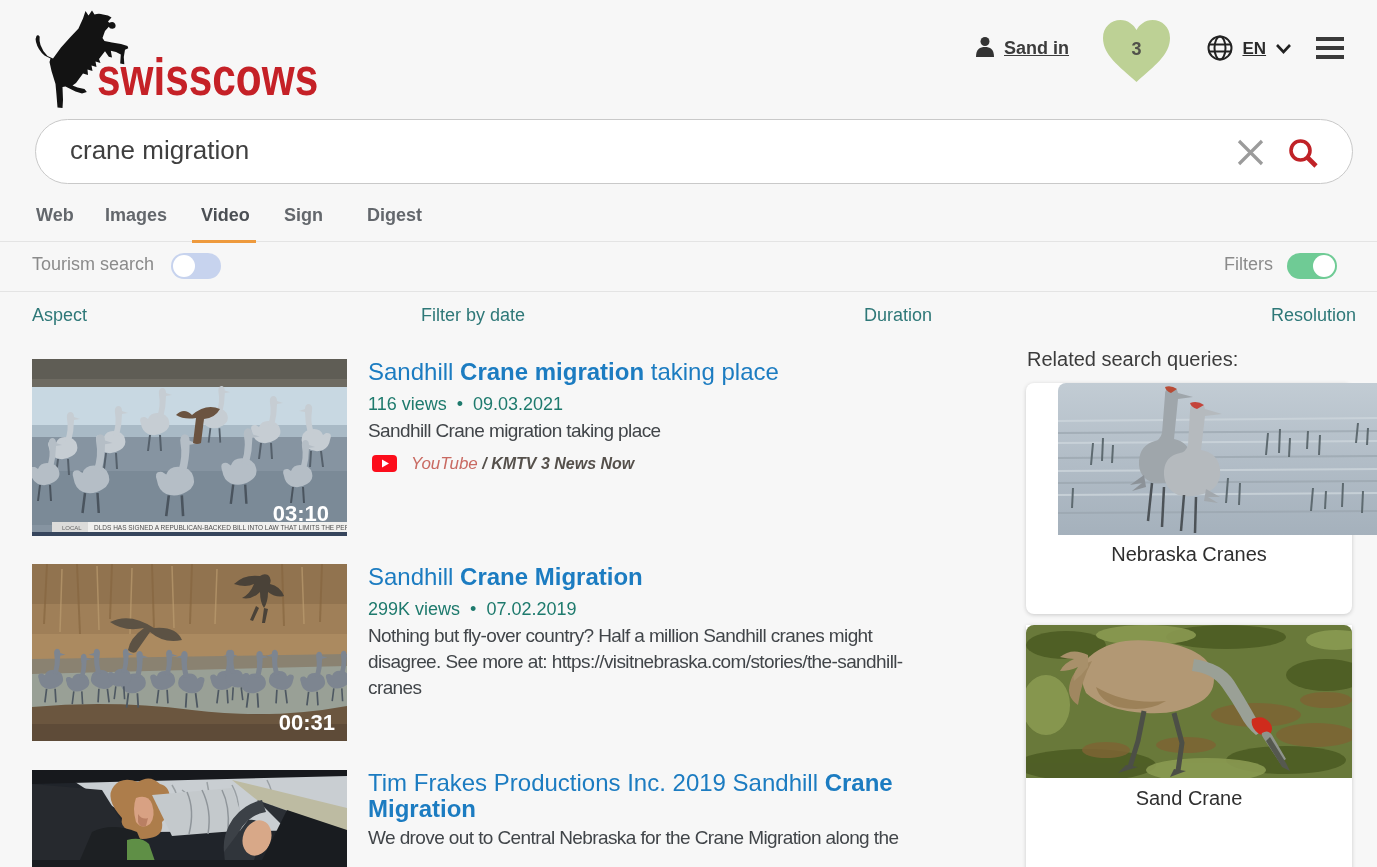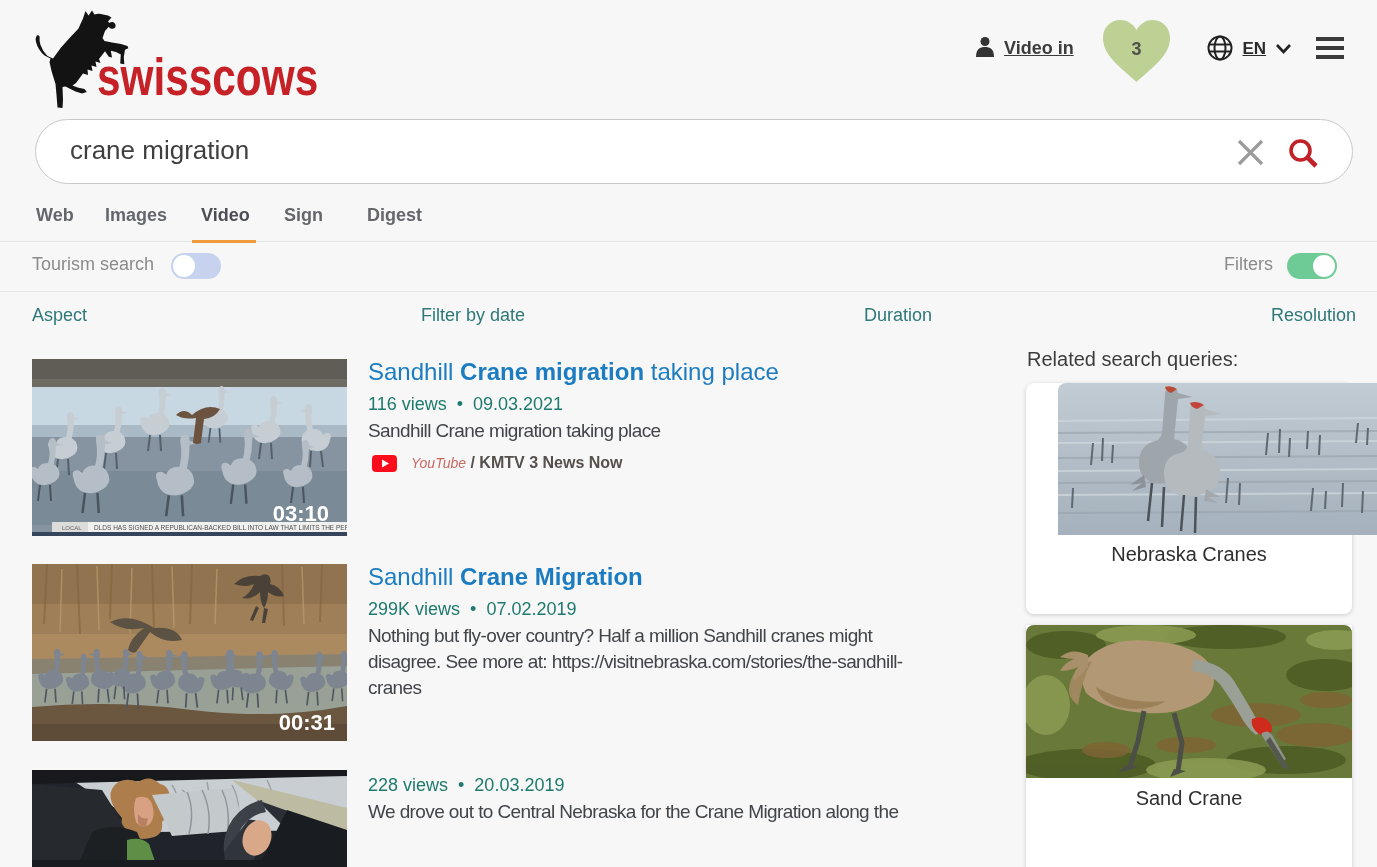--- a/index.html
+++ b/index.html
@@ -47,37 +47,37 @@
 .flink { top:305px; font-size:18px; color:#2e7878; }
 
 
 .thumb { left:32px; width:315px; height:200px; }
 .rtext { left:368px; width:545px; }
 .title { font-size:24px; color:#1c7cc1; line-height:26px; }
 .views { font-size:18px; color:#1e7a6d; margin-top:9px; }
 .views .dot { margin:0 5px; }
 .desc { font-size:19px; letter-spacing:-0.6px; color:#414549; line-height:26px; margin-top:3px; }
 .srcline { margin-top:10px; height:18px; }
-.srcline .yt { font-size:14px; font-style:italic; color:#c96a62; margin-left:14px; }
-.srcline .chan { font-size:16px; font-weight:bold; color:#55504b; }
+.srcline .yt { font-size:17px; font-style:italic; color:#c96a62; margin-left:14px; }
+.srcline .chan { font-size:16px; font-style:italic; font-weight:bold; color:#55504b; }
 </style>
 </head>
 <body>
 <div id="page">
 
   <svg class="abs" style="left:28px;top:5px;" width="120" height="110" viewBox="0 0 120 110">
     <path fill="#131313" d="M55,13.5 L57.5,6 L60.5,10.5 L64,5.5 L66.5,9.5 Q71,8 75,9.5 L80,10.5 L83.5,12.5 L80,16.5 L81.2,17.8 Q85.5,15.5 87.2,19 Q88.8,23 84.5,23.8 Q81.5,24 80.8,21.8 L77,26 L74.5,33 L76.5,36 L84,37.5 L93,39 L99.5,41 L100.3,43.2 L97,44.8 L95.8,52 L96.3,59.3 L92.2,58.6 L92.8,49.5 L88,47 L82.8,45.8 L84,52.5 L80.8,51.8 L77,46.2 L71,54 L72.5,58 L67.5,56.5 L68.5,62 L63.5,60.5 L64.5,66 L59.5,64.5 L60,70 L55,68.5 L48,78 L44.5,80.5 L49.5,82.5 L56.5,84 L58.8,87 L54,88.6 L47.5,86.4 L42.5,84 L37.5,81.5 L34.5,82 L35,95 L34.5,103 L29.5,102.5 L28.5,90 L27.5,79 L23.5,66 L21.5,57 L22.5,53.5 L16.5,50.5 Q10,45 8,37 Q7.2,33 8.5,31 Q9.2,29.8 10.8,30.6 Q12.2,31.6 11.6,33.6 Q11.2,36 12.5,40 Q14.5,46 19.5,51 L25,53.5 L33,42.5 L42,32.5 L50.5,23.5 Q52,20 55,13.5 Z"></path>
   </svg>
   <div id="logo-text" class="abs">swisscows</div>
 
   <div id="signin" class="abs">
     <svg width="20" height="22" viewBox="0 0 20 22" style="vertical-align:-4px;">
       <circle cx="10" cy="5.5" r="4.5" fill="#333"></circle>
       <path d="M1,21 c0,-8 4,-10 9,-10 s9,2 9,10 z" fill="#333"></path>
-    </svg><span class="lk">Video in</span>
+    </svg><span class="lk">Sand in</span>
   </div>
 
   <svg id="heart" class="abs" viewBox="0 0 71 67">
     <path fill="#bdd195" d="M35.5,64 C18,48 2,37 2,20 C2,9 10,2 19.5,2 C27,2 33,7 35.5,12 C38,7 44,2 51.5,2 C61,2 69,9 69,20 C69,37 53,48 35.5,64 z"></path>
     <text x="35.5" y="37" text-anchor="middle" font-size="18" font-weight="bold" fill="#50514a" font-family="Liberation Sans, sans-serif">3</text>
   </svg>
 
   <div id="lang" class="abs">
     <svg width="26" height="26" viewBox="0 0 26 26" style="vertical-align:-7px;">
       <g fill="none" stroke="#222" stroke-width="2">
@@ -262,21 +262,21 @@
         <path d="M155,22 q8,18 2,42 M170,20 q10,20 6,44 M190,20 q8,16 6,40"></path>
       </g>
       <path d="M230,30 a48,48 0 0 0 -38,52 l12,2 a36,36 0 0 1 30,-42 z" fill="#3c4147"></path>
       <path d="M192,82 a48,48 0 0 0 20,38 l20,-60 q-4,-12 -16,-10 z" fill="#30353b"></path>
       <ellipse cx="225" cy="68" rx="14" ry="18" fill="#d8a888" transform="rotate(20 225 68)"></ellipse>
       <path d="M255,40 L315,60 L315,177 L200,177 L225,100 z" fill="#191c20"></path>
       <rect x="0" y="90" width="315" height="87" fill="#191c20"></rect>
     </svg>
   </div>
   <div class="rtext abs" style="top:770px;">
-    <div class="views" style="margin-top:5px;">228 views <span class="dot">•</span> 20.03.2019</div>
+    <div class="title">Tim Frakes Productions Inc. 2019 Sandhill <b>Crane<br>Migration</b></div>
     <div class="desc">We drove out to Central Nebraska for the Crane Migration along the</div>
   </div>
 
   <div class="abs" style="left:1027px; top:348px; font-size:20px; color:#3c3c3c;">Related search queries:</div>
   <div class="abs" id="card1" style="left:1026px; top:383px; width:326px; height:231px; background:#fff; border-radius:8px; box-shadow:0 1px 4px rgba(0,0,0,.18);padding-left:32px;">
     <svg width="326" height="152" viewBox="0 0 326 152" style="border-radius:8px 8px 0 0; display:block;">
       <defs>
         <linearGradient id="wat" x1="0" y1="0" x2="0" y2="1">
           <stop offset="0" stop-color="#c2ccd4"></stop>
             <stop offset=".5" stop-color="#b2bdc7"></stop>

